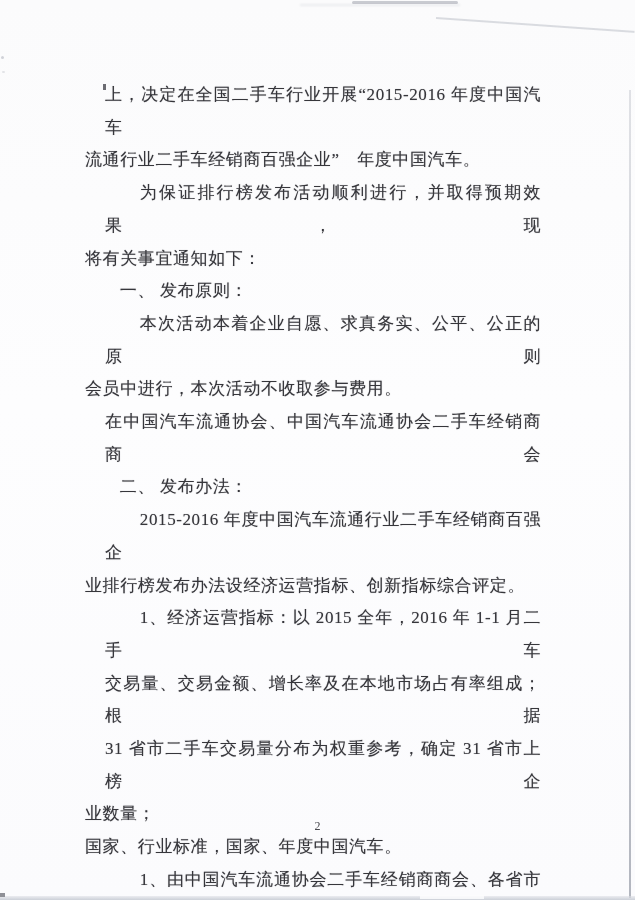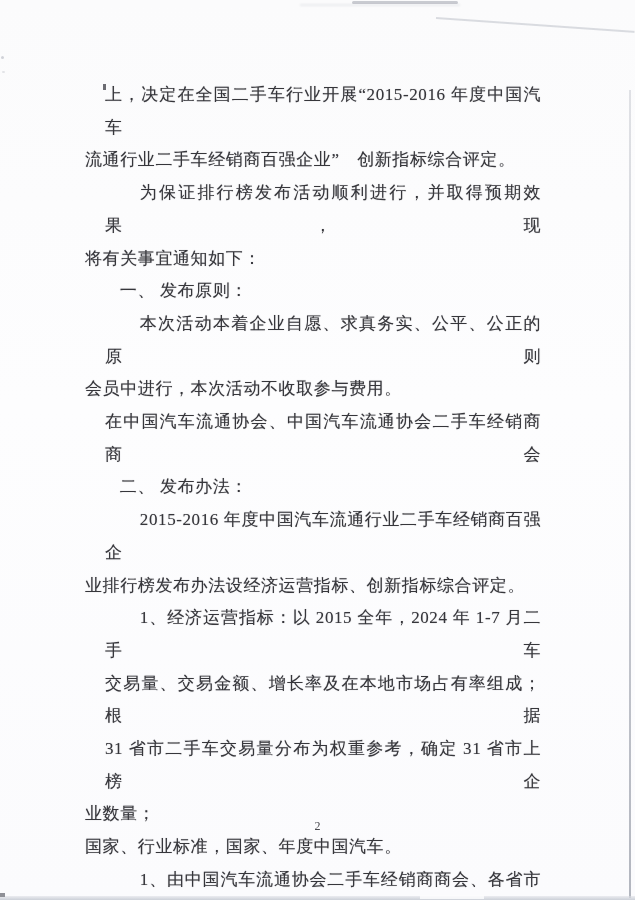--- a/index.html
+++ b/index.html
@@ -107,31 +107,31 @@
     filter: blur(0.3px);
   }
 </style>
 </head>
 <body>
 
 <div class="scan-page">
 
   <div class="doc-body">
       <div class="doc-line fill">上，决定在全国二手车行业开展“2015-2016 年度中国汽车</div>
-      <div class="doc-line">流通行业二手车经销商百强企业”　创新指标综合评定。</div>
+      <div class="doc-line">流通行业二手车经销商百强企业”　年度中国汽车。</div>
       <div class="doc-line fill indent">为保证排行榜发布活动顺利进行，并取得预期效果，现</div>
       <div class="doc-line">将有关事宜通知如下：</div>
       <div class="doc-line indent">一、 发布原则：</div>
       <div class="doc-line fill indent">本次活动本着企业自愿、求真务实、公平、公正的原则</div>
       <div class="doc-line">会员中进行，本次活动不收取参与费用。</div>
       <div class="doc-line fill">在中国汽车流通协会、中国汽车流通协会二手车经销商商会</div>
       <div class="doc-line indent">二、 发布办法：</div>
       <div class="doc-line fill indent">2015-2016 年度中国汽车流通行业二手车经销商百强企</div>
       <div class="doc-line">业排行榜发布办法设经济运营指标、创新指标综合评定。</div>
-      <div class="doc-line fill indent">1、经济运营指标：以 2015 全年，2024 年 1-7 月二手车</div>
+      <div class="doc-line fill indent">1、经济运营指标：以 2015 全年，2016 年 1-1 月二手车</div>
       <div class="doc-line fill">交易量、交易金额、增长率及在本地市场占有率组成；根据</div>
       <div class="doc-line fill">31 省市二手车交易量分布为权重参考，确定 31 省市上榜企</div>
       <div class="doc-line">业数量；</div>
       <div class="doc-line">国家、行业标准，国家、年度中国汽车。</div>
       <div class="doc-line fill indent">1、由中国汽车流通协会二手车经销商商会、各省市二手</div>
     </div>
 
   <div class="page-number">2</div>
 
   <div class="artifact smudge-top-a"></div>

